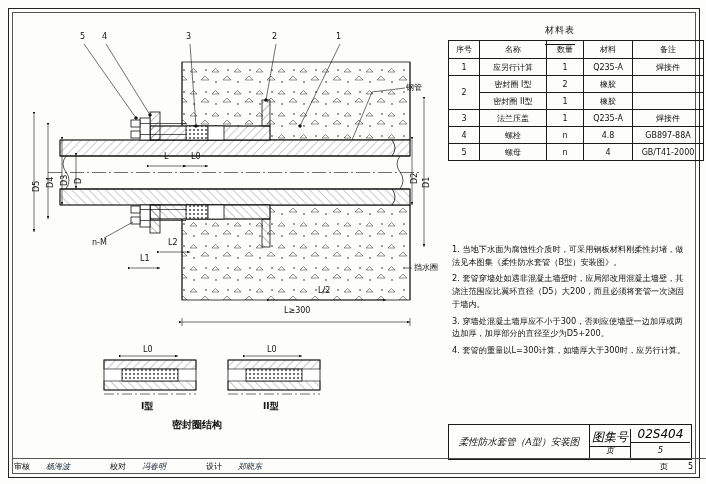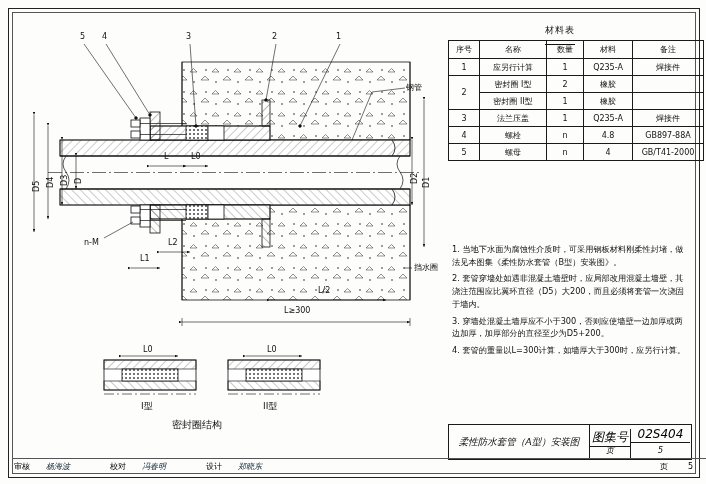--- a/index.html
+++ b/index.html
@@ -25,21 +25,21 @@
   .tb .val1{position:absolute;left:182px;top:0;width:59px;height:17px;border-bottom:1px solid #1a1a1a;display:flex;align-items:center;justify-content:center;font-size:12px;}
   .tb .lbl2{position:absolute;left:141px;top:17px;width:40px;height:16px;border-right:1px solid #1a1a1a;display:flex;align-items:center;justify-content:center;font-size:8px;}
   .tb .val2{position:absolute;left:182px;top:17px;width:59px;height:16px;display:flex;align-items:center;justify-content:center;font-size:8px;}
   
   .sig{position:absolute;left:12px;top:458px;width:704px;height:14px;border-top:1px solid #555;}
   .sigcell{position:absolute;top:0;height:14px;font-size:8px;display:flex;align-items:center;}
   .hand{font-family:"DejaVu Serif","Liberation Serif",serif;font-style:italic;color:#123;}
   
   .lab{position:absolute;font-size:8px;color:#111;}
   .vlab{position:absolute;font-size:8px;color:#111;transform:rotate(-90deg);transform-origin:left top;white-space:nowrap;}
-  .cap{position:absolute;font-size:9px;color:#111;}
+  .cap{position:absolute;font-size:9px;color:#111;font-weight:bold;}
   svg{position:absolute;left:0;top:0;}
 </style>
 </head>
 <body>
 
 <div id="page">
   <div class="frame"></div>
   <div class="inner-frame"></div>
 
   <svg width="706" height="484">
@@ -193,21 +193,21 @@
   <div class="vlab" style="left:74px;top:184px;">D</div>
   <div class="vlab" style="left:422px;top:188px;">D1</div>
   <div class="vlab" style="left:410px;top:184px;">D2</div>
 
   <div class="lab" style="left:284px;top:306px;">L≥300</div>
   <div class="lab" style="left:318px;top:286px;">L/2</div>
   <div class="lab" style="left:140px;top:254px;">L1</div>
   <div class="lab" style="left:168px;top:238px;text-align:right;">L2</div>
   <div class="lab" style="left:191px;top:152px;">L0</div>
   <div class="lab" style="left:164px;top:152px;">L</div>
-  <div class="lab" style="left:84px;top:238px;">n-M</div>
+  <div class="lab" style="left:92px;top:238px;">n-M</div>
 
   <div class="lab" style="left:143px;top:345px;">L0</div>
   <div class="lab" style="left:267px;top:345px;">L0</div>
   <div class="cap" style="left:141px;top:400px;">I型</div>
   <div class="cap" style="left:263px;top:400px;">II型</div>
   <div class="cap" style="left:172px;top:418px;font-size:10px;">密封圈结构</div>
 
   <div class="mat-title">
     <span class="u">材料表</span>
   </div>

